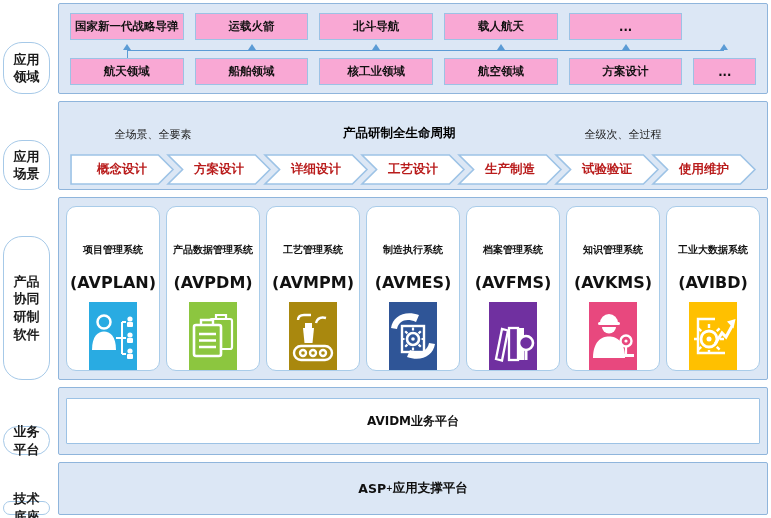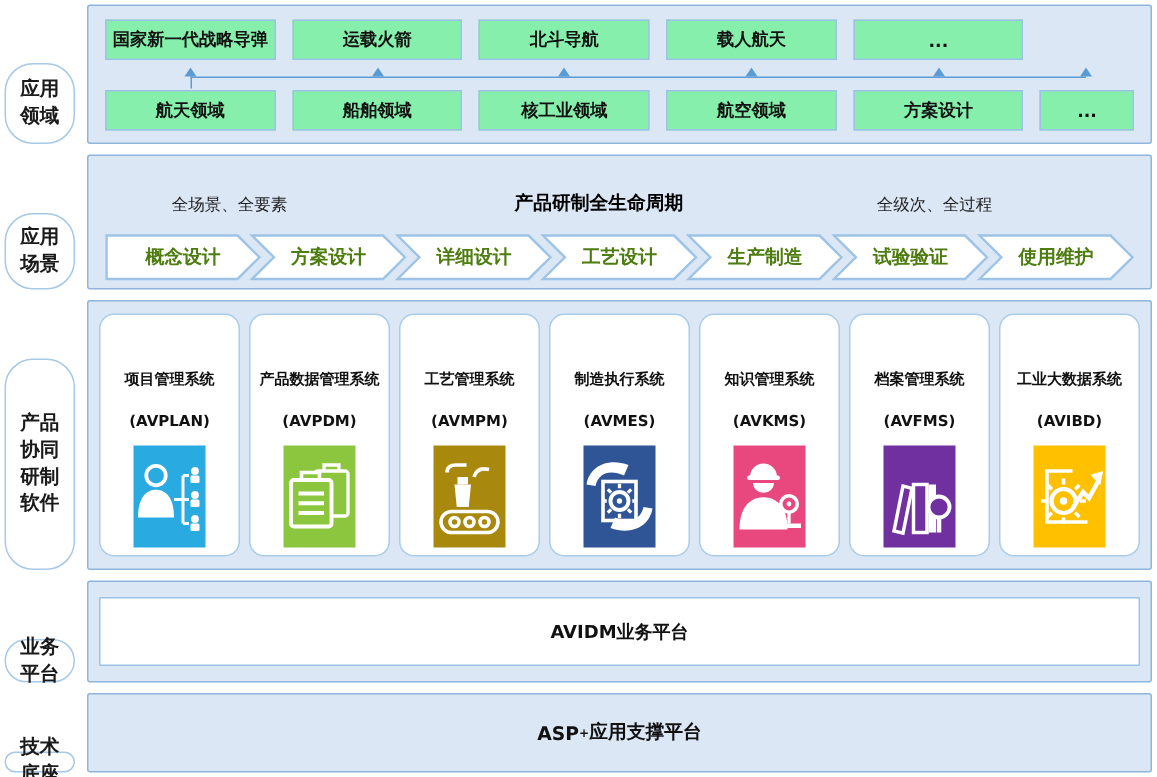--- a/index.html
+++ b/index.html
@@ -21,21 +21,21 @@
   }
   .row-content {
     flex: 1; background: #DCE7F5; border: 1px solid #8FB5DC; border-radius: 2px;
     position: relative;
   }
 
   
   .domains { padding: 9px 11px 8px; display: flex; flex-direction: column; justify-content: space-between; height: 100%; }
   .grid6 { display: grid; grid-template-columns: 1fr 1fr 1fr 1fr 1fr 0.55fr; gap: 11px; }
   .wbox {
-    background: #86efac; border: 1px solid #9CC2E5; height: 27px;
+    background: #f9a8d4; border: 1px solid #9CC2E5; height: 27px;
     display: flex; align-items: center; justify-content: center;
     font-weight: bold; font-size: 11.5px; white-space: nowrap;
   }
   .connector { position: relative; height: 15px; }
   .connector-line { position: absolute; left: 8.3%; right: 4.7%; top: 8px; border-top: 1.5px solid #5B9BD5; }
   .down-stub { position: absolute; left: 8.3%; top: 8px; height: 8px; border-left: 1.5px solid #5B9BD5; }
   .up-arrow {
     position: absolute; top: 2px; width: 0; height: 0; transform: translateX(-50%);
     border-left: 4px solid transparent; border-right: 4px solid transparent; border-bottom: 6px solid #5B9BD5;
   }
@@ -47,31 +47,31 @@
   .note-left { position: absolute; left: 6.5%; top: 2px; }
   .note-center { position: absolute; left: 48%; transform: translateX(-50%); top: 0; font-weight: bold; font-size: 12.5px; color: #000; white-space: nowrap; }
   .note-right { position: absolute; left: 75%; top: 2px; }
   .stages { display: flex; margin-top: 7px; height: 31px; }
   .stage { position: relative; flex: 1; margin-left: -7px; }
   .stage:first-child { margin-left: 0; }
   .stage svg { position: absolute; inset: 0; width: 100%; height: 100%; overflow: visible; }
   .stage polygon { fill: #fff; stroke: #9DC3E6; stroke-width: 1.6; vector-effect: non-scaling-stroke; }
   .stage-label {
     position: absolute; inset: 0; display: flex; align-items: center; justify-content: center;
-    font-weight: bold; font-size: 12.5px; color: #4d7c0f;
+    font-weight: bold; font-size: 12.5px; color: #b91c1c;
   }
 
   
   .cards { padding: 8px 7px; display: flex; gap: 6px; height: 100%; }
   .card {
     flex: 1; background: #fff; border: 1.5px solid #A9CCE9; border-radius: 10px;
     display: flex; flex-direction: column; align-items: center; padding-top: 36px;
   }
   .card-title { font-weight: bold; font-size: 10px; white-space: nowrap; }
-  .card-code { font-weight: bold; font-size: 10px; margin-top: 16px; }
+  .card-code { font-weight: bold; font-size: 16px; margin-top: 16px; }
   .card-icon {
     width: 48px; height: 68px; margin-top: 10px;
     background-color: var(--c); color: var(--c);
     display: flex; align-items: center; justify-content: center;
   }
   .card-icon svg { width: 48px; height: 68px; display: block; }
 
   
   .platform { padding: 10px 7px; height: 100%; }
   .avidm-box {
@@ -256,51 +256,51 @@
               <g stroke="#fff" stroke-width="2.2">
                 <path d="M24,28.5 v-3 M24,45.5 v3 M15.5,37 h-3 M32.5,37 h3 M18.4,31.4 l-2.2,-2.2 M29.6,31.4 l2.2,-2.2 M18.4,42.6 l-2.2,2.2 M29.6,42.6 l2.2,2.2"></path>
               </g>
               <path d="M2,26 C4,14 16,8 30,13 L27,20 C18,16 10,18 8,27 Z" fill="#fff"></path>
               <path d="M46,42 C44,54 32,60 18,55 L21,48 C30,52 38,50 40,41 Z" fill="#fff"></path>
             </svg>
           </div>
         </div>
 
         <div class="card">
+          <div class="card-title">档案管理系统</div>
+          <div class="card-code">(AVFMS)</div>
+          <div class="card-icon" style="--c: #7030A0;">
+            <svg viewBox="0 0 48 68">
+              <path d="M7,57 L13,27 L19,28.5 L13,58.5 Z" fill="none" stroke="#fff" stroke-width="2.3"></path>
+              <rect x="20" y="26" width="9" height="32" fill="none" stroke="#fff" stroke-width="2.3"></rect>
+              <rect x="30" y="26" width="5" height="32" fill="#fff"></rect>
+              <circle cx="37" cy="41" r="7" fill="currentColor" stroke="#fff" stroke-width="2.6"></circle>
+              <path d="M37,48.5 L37,58" stroke="#fff" stroke-width="3"></path>
+            </svg>
+          </div>
+        </div>
+
+        <div class="card">
           <div class="card-title">知识管理系统</div>
           <div class="card-code">(AVKMS)</div>
           <div class="card-icon" style="--c: #E8487E;">
             <svg viewBox="0 0 48 68">
               <path d="M11,21 a9,9 0 0 1 18,0 z" fill="#fff"></path>
               <rect x="9" y="20" width="22" height="3" rx="1.5" fill="#fff"></rect>
               <path d="M13,25 a7,6.5 0 0 0 14,0 z" fill="#fff"></path>
               <path d="M4,56 C4,40 12,34.5 20,34.5 C28,34.5 36,40 36,56 Z" fill="#fff"></path>
               <circle cx="37" cy="39" r="5.5" fill="currentColor" stroke="#fff" stroke-width="2.4"></circle>
               <circle cx="37" cy="39" r="1.6" fill="#fff"></circle>
               <path d="M37,44.5 V52" stroke="#fff" stroke-width="2.2"></path>
               <rect x="29" y="52" width="16" height="3" fill="#fff"></rect>
             </svg>
           </div>
         </div>
 
         <div class="card">
-          <div class="card-title">档案管理系统</div>
-          <div class="card-code">(AVFMS)</div>
-          <div class="card-icon" style="--c: #7030A0;">
-            <svg viewBox="0 0 48 68">
-              <path d="M7,57 L13,27 L19,28.5 L13,58.5 Z" fill="none" stroke="#fff" stroke-width="2.3"></path>
-              <rect x="20" y="26" width="9" height="32" fill="none" stroke="#fff" stroke-width="2.3"></rect>
-              <rect x="30" y="26" width="5" height="32" fill="#fff"></rect>
-              <circle cx="37" cy="41" r="7" fill="currentColor" stroke="#fff" stroke-width="2.6"></circle>
-              <path d="M37,48.5 L37,58" stroke="#fff" stroke-width="3"></path>
-            </svg>
-          </div>
-        </div>
-
-        <div class="card">
           <div class="card-title">工业大数据系统</div>
           <div class="card-code">(AVIBD)</div>
           <div class="card-icon" style="--c: #FFC000;">
             <svg viewBox="0 0 48 68">
               <path d="M26,17 H9 V51 H36" fill="none" stroke="#fff" stroke-width="2.4"></path>
               <circle cx="20" cy="37" r="8" fill="none" stroke="#fff" stroke-width="2.8"></circle>
               <circle cx="20" cy="37" r="2.5" fill="#fff"></circle>
               <g stroke="#fff" stroke-width="2.4">
                 <path d="M20,26 v-4 M20,48 v4 M9,37 h-4 M31,37 h4 M12.2,29.2 l-2.8,-2.8 M27.8,29.2 l2.8,-2.8 M12.2,44.8 l-2.8,2.8 M27.8,44.8 l2.8,2.8"></path>
               </g>

